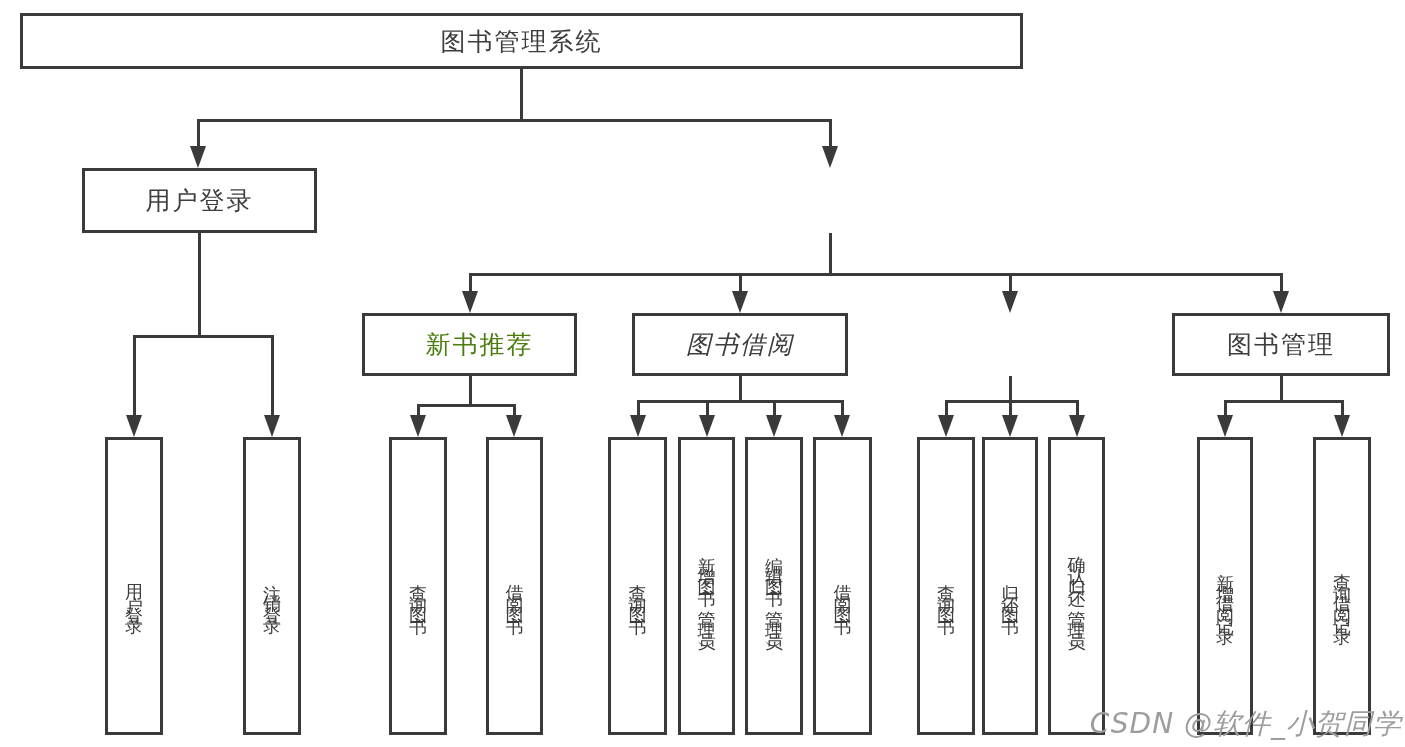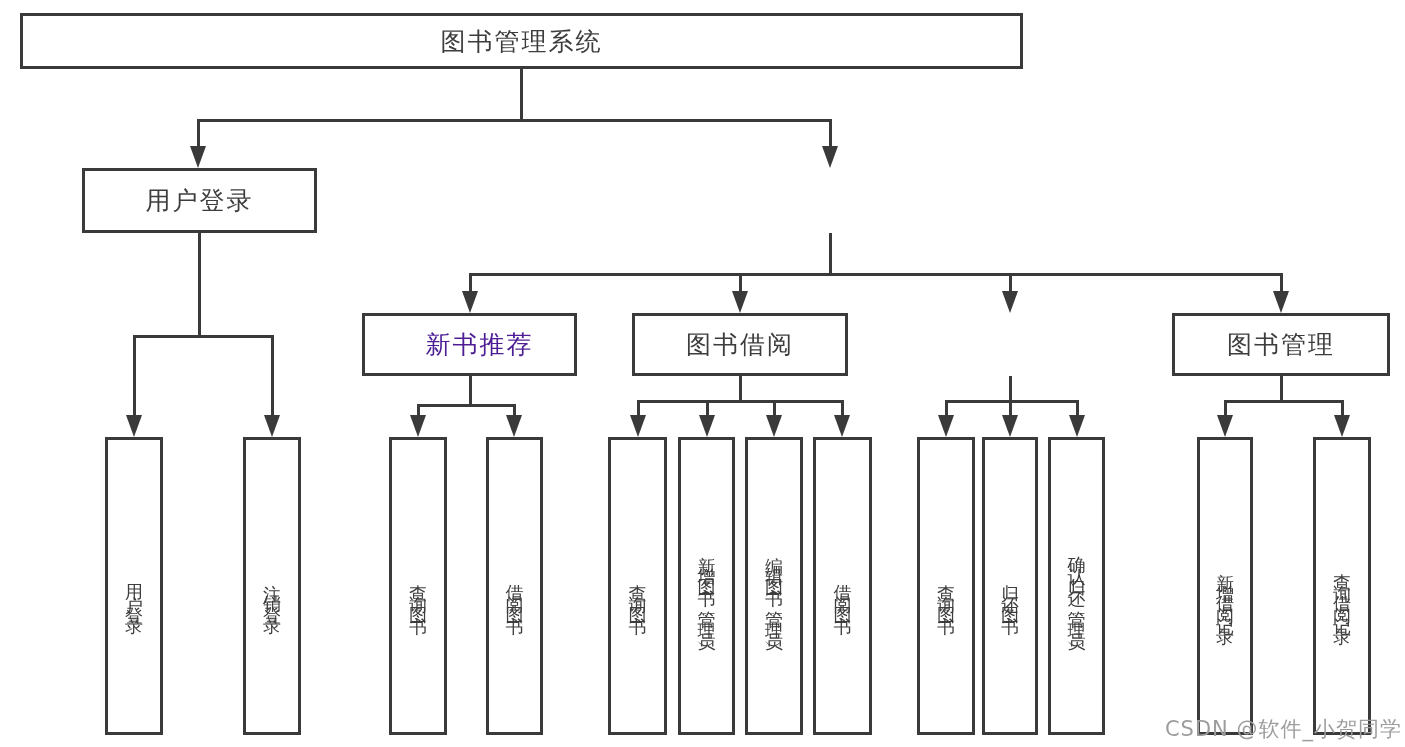--- a/index.html
+++ b/index.html
@@ -44,25 +44,26 @@
     width: 0;
     height: 0;
     border-left: 8px solid transparent;
     border-right: 8px solid transparent;
     border-top: 22px solid #3a3a3a;
   }
   .watermark {
     position: absolute;
     right: 3px;
     bottom: 4px;
-    font-size: 21px;
+    font-size: 28px;
     letter-spacing: 1px;
     color: #9d9d9d;
     z-index: 10;
     white-space: nowrap;
+    font-style: italic;
   }
 </style>
 </head>
 <body>
 
 <div id="stage">
   <div class="watermark">CSDN @软件_小贺同学</div>
 <div class="line" style="left: 520px; top: 69px; width: 3px; height: 53px; background: rgb(58, 58, 58);"></div>
     <div class="line" style="left: 197px; top: 119px; width: 635px; height: 3px; background: rgb(58, 58, 58);"></div>
     <div class="line" style="left: 197px; top: 119px; width: 3px; height: 31px; background: rgb(58, 58, 58);"></div>
@@ -115,24 +116,24 @@
     <div class="arrow" style="left: 1217px; top: 415px; border-top-color: rgb(58, 58, 58);"></div>
     <div class="line" style="left: 1341px; top: 400px; width: 3px; height: 19px; background: rgb(58, 58, 58);"></div>
     <div class="arrow" style="left: 1334px; top: 415px; border-top-color: rgb(58, 58, 58);"></div>
     <div class="node h" style="left: 20px; top: 13px; width: 1003px; height: 56px; border-color: rgb(58, 58, 58);">
       <span class="label" style="color: rgb(61, 61, 61);">图书管理系统</span>
     </div>
     <div class="node h" style="left: 82px; top: 168px; width: 235px; height: 65px; border-color: rgb(58, 58, 58);">
       <span class="label" style="color: rgb(61, 61, 61);">用户登录</span>
     </div>
     <div class="node h" style="left: 362px; top: 313px; width: 215px; height: 63px; border-color: rgb(58, 58, 58);">
-      <span class="label" style="color: #4c1d95; margin-left: 20px;">新书推荐</span>
+      <span class="label" style="color: #4d7c0f; margin-left: 20px;">新书推荐</span>
     </div>
     <div class="node h" style="left: 632px; top: 313px; width: 216px; height: 63px; border-color: rgb(58, 58, 58);">
-      <span class="label" style="color: rgb(61, 61, 61);">图书借阅</span>
+      <span class="label" style="color: rgb(61, 61, 61); font-style: italic;">图书借阅</span>
     </div>
     <div class="node h" style="left: 1172px; top: 313px; width: 218px; height: 63px; border-color: rgb(58, 58, 58);">
       <span class="label" style="color: rgb(61, 61, 61);">图书管理</span>
     </div>
     <div class="node v" style="left: 105px; top: 437px; width: 58px; height: 298px; border-color: rgb(58, 58, 58);">
       <span class="label" style="color: rgb(61, 61, 61);">用户登录</span>
     </div>
     <div class="node v" style="left: 243px; top: 437px; width: 58px; height: 298px; border-color: rgb(58, 58, 58);">
       <span class="label" style="color: rgb(61, 61, 61);">注销登录</span>
     </div>

